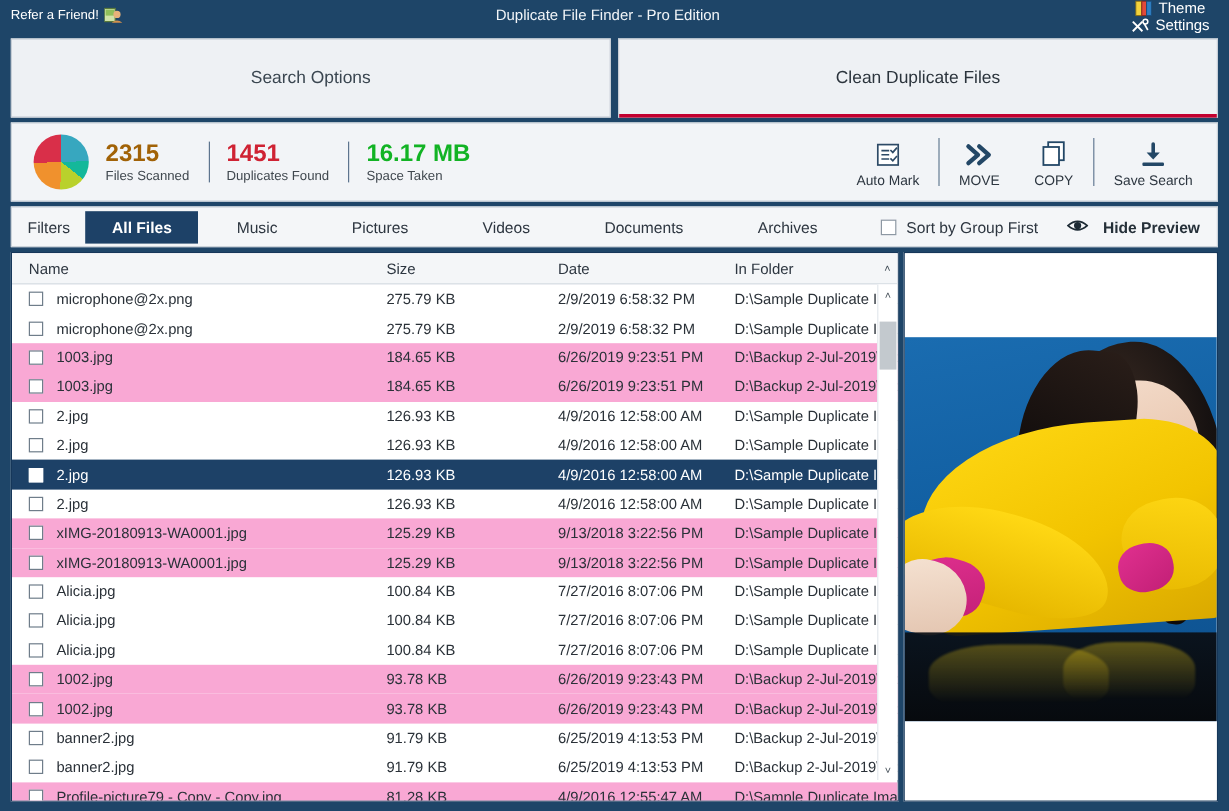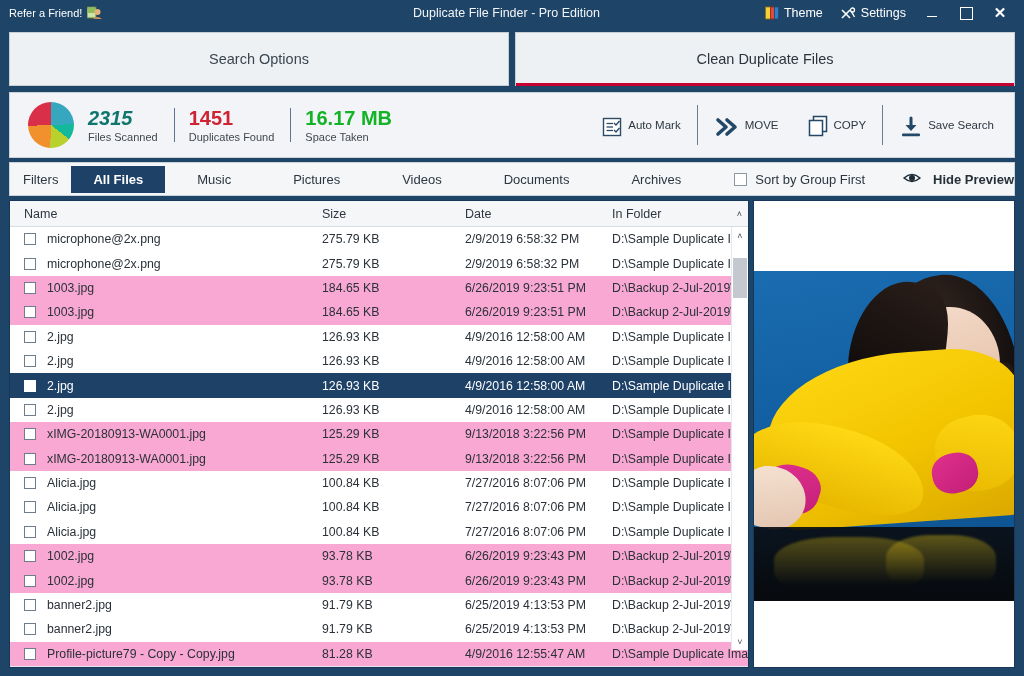--- a/index.html
+++ b/index.html
@@ -36,21 +36,21 @@
     position: relative; display: inline-block;
   }
   .titletext {
     position: absolute; left: 0; right: 11px;
     text-align: center;
     font-size: 12.5px; color: #f2f5f8;
     pointer-events: none;
   }
   .tb-right {
     margin-left: auto; display: flex; align-items: center;
-    gap: 0px; padding-right: 7px; height: 100%;
+    gap: 0px; padding-right: 7px; height: 100%; flex-direction: column;
   }
   .tb-item {
     display: flex; align-items: center; gap: 5px;
     padding: 0 9px; height: 100%;
     font-size: 12.5px; color: #ffffff; cursor: pointer;
   }
   .theme-icon { width: 14px; height: 14px; position: relative; }
   .settings-icon { width: 15px; height: 14px; position: relative; }
   .winbtn {
     width: 34px; height: 26px;
@@ -69,21 +69,21 @@
   .tabrow {
     flex: 0 0 62px; display: flex; gap: 6px;
     padding: 6px 9px 0 9px;
   }
   .tab {
     flex: 1; background: #eef1f4;
     display: flex; align-items: center; justify-content: center;
     font-size: 14.5px; color: #3a4650;
     border: 1px solid #c6ced6;
     cursor: pointer; position: relative;
-    height: 54px;
+    height: 66px;
   }
   .tab.active { color: #2b343c; }
   .tab.active::after {
     content: ""; position: absolute; left: 0; right: 0; bottom: -1px;
     height: 3px; background: #c3002f;
   }
 
   
   .statsbar {
     flex: 0 0 66px; margin: 4px 9px 0 9px;
@@ -102,27 +102,27 @@
         #d92f49 268deg 360deg
       );
     position: relative;
   }
   .stat {
     display: flex; flex-direction: column; justify-content: center;
     padding: 0 16px 0 14px;
   }
   .stat .num { font-size: 20px; font-weight: bold; line-height: 1.05; }
   .stat .lbl { font-size: 11px; color: #40484f; margin-top: 2px; }
-  .stat.scanned .num { color: #0f766e; font-style: italic; }
+  .stat.scanned .num { color: #a16207; }
   .stat.dupes .num { color: #cf2233; }
   .stat.space .num { color: #12b324; }
   .vsep { width: 1px; height: 34px; background: #2b4a6b; opacity: .75; }
   .actions { margin-left: auto; display: flex; align-items: center; height: 100%; padding-right: 6px; }
   .action {
-    display: flex; flex-direction: row; align-items: center; justify-content: center;
+    display: flex; flex-direction: column; align-items: center; justify-content: center;
     gap: 5px; padding: 0 14px; height: 100%;
     font-size: 11.5px; color: #2d3640; cursor: pointer; min-width: 62px;
   }
   .action .ic { height: 26px; display: flex; align-items: flex-end; }
   .asep { width: 1px; height: 40px; background: #2b4a6b; opacity: .7; margin: 0 2px; }
 
   
   .filterbar {
     flex: 0 0 34px; margin: 4px 9px 0 9px;
     background: #f4f6f8; border: 1px solid #cbd3da;
@@ -138,21 +138,21 @@
   .sortgroup {
     display: flex; align-items: center; gap: 8px;
     margin-left: 22px; cursor: pointer;
   }
   .cbox {
     width: 13px; height: 13px; border: 1.4px solid #8d98a3; background: #fff;
     display: inline-block;
   }
   .hidepreview {
     margin-left: auto; display: flex; align-items: center; gap: 12px;
-    cursor: pointer; font-weight: bold; color: #253039;
+    padding-right: 14px; cursor: pointer; font-weight: bold; color: #253039;
   }
 
   
   .content {
     flex: 1 1 auto; margin: 4px 9px 8px 9px;
     display: flex; gap: 4px; min-height: 0;
   }
   .tablewrap {
     flex: 1 1 auto; background: #ffffff;
     border: 1px solid #16375a;

